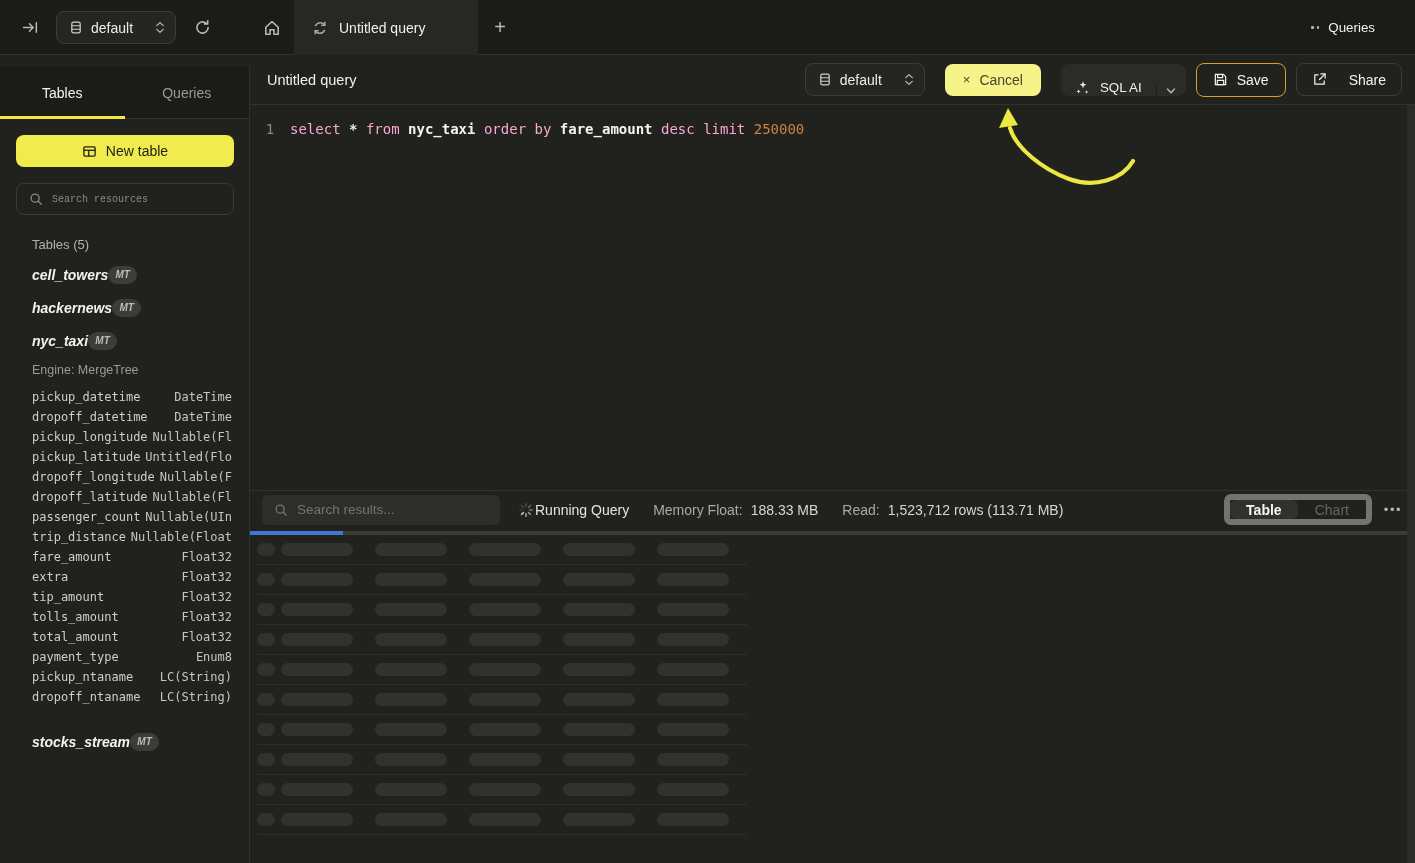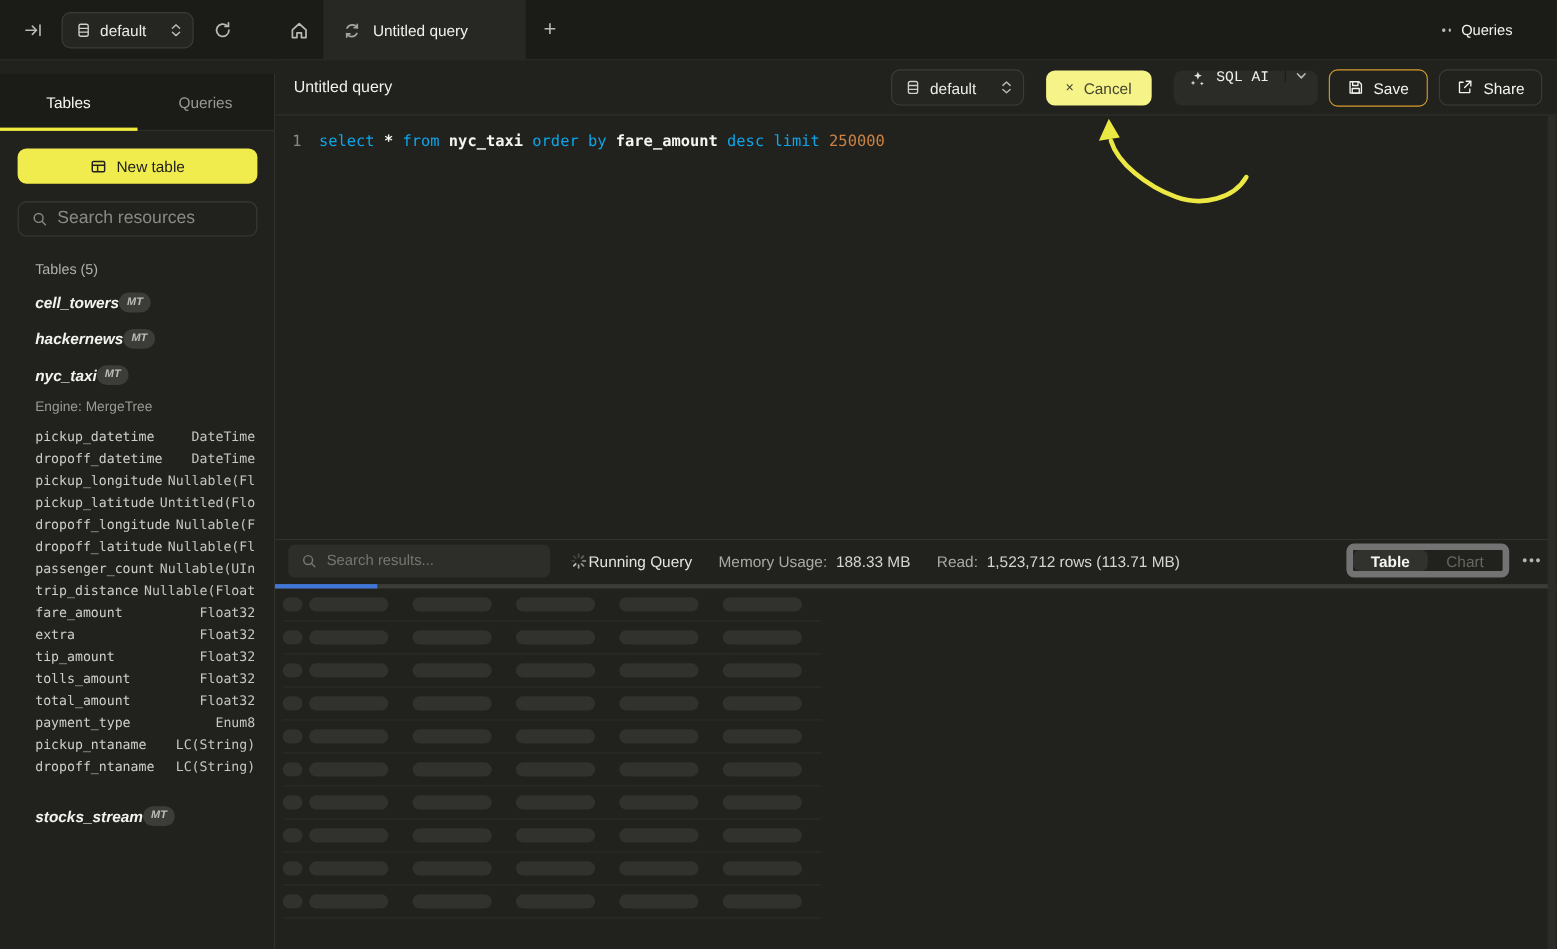--- a/index.html
+++ b/index.html
@@ -57,21 +57,21 @@
     margin: 0 16px; width: 218px; height: 32px;
     background: #f1ec4e; color: #22221c; font-size: 14px; font-weight: 500;
     border-radius: 8px;
   }
   .search-box {
     display: flex; align-items: center; gap: 9px;
     margin: 16px 16px 0 16px; width: 218px; height: 32px; padding: 0 12px;
     border: 1px solid #3a3a36; border-radius: 8px; color: #8a8a84;
   }
   .search-box input { flex: 1; background: transparent; border: none; outline: none;
-    color: #e8e8e4; font-size: 16px; font-family: Liberation Sans, sans-serif; min-width: 0; }
+    color: #e8e8e4; font-size: 10px; font-family: Liberation Mono, monospace; min-width: 0; }
   .search-box input::placeholder { color: #8a8a84; }
   .section-label { margin: 22px 16px 6px 32px; font-size: 13px; color: #b2b2ac; }
   .res-row { display: flex; align-items: center; justify-content: flex-start;
     height: 33px; padding: 0 14px 0 32px; cursor: pointer; font-style: italic; }
   .res-name { font-size: 14px; font-weight: 600; color: #f2f2ee; }
   .badge { display: inline-flex; align-items: center; justify-content: center;
     min-width: 29px; height: 18px; padding: 0 7px; border-radius: 10px;
     background: #3c3c39; color: #bdbdb7; font-size: 10px; font-weight: 600; }
   .engine-line { padding: 6px 16px 8px 32px; font-size: 12.5px; color: #9a9a93; }
   .cols { padding: 2px 0 10px 0; }
@@ -85,37 +85,37 @@
   .main { position: absolute; left: 250px; top: 55px; width: 1165px; height: 808px; background: #21211e; }
   .main-header { position: absolute; left: 0; top: 0; width: 100%; height: 50px;
     border-bottom: 1px solid #31312d; display: flex; align-items: center; padding: 0 13px 0 17px; }
   .main-title { font-size: 14.5px; color: #f0f0ec; }
   .header-actions { margin-left: auto; display: flex; align-items: center; }
   .header-actions .select-btn { margin: 0 20px 0 0; }
   .cancel-btn { display: flex; align-items: center; gap: 9px;
     height: 32px; padding: 0 18px; margin-right: 20px;
     background: #f6f388; color: #454532; border-radius: 8px; font-size: 14px; }
   .cancel-x { font-size: 13px; }
-  .sqlai-group { display: flex; align-items: flex-start; height: 32px; margin-right: 10px;
-    background: #2b2b28; border-radius: 8px; overflow: hidden; font-family: Liberation Mono, monospace; }
+  .sqlai-group { display: flex; align-items: flex-end; height: 32px; margin-right: 10px;
+    background: #2b2b28; border-radius: 8px; overflow: hidden; }
   .sqlai-main { display: flex; align-items: center; gap: 9px; padding: 0 14px; color: #f0f0ec; }
   .sqlai-caret { display: flex; align-items: center; justify-content: center; width: 30px;
     border-left: 1px solid #1b1b18; color: #b9b9b2; }
   .save-btn { display: flex; align-items: center; gap: 9px; height: 34px; padding: 0 16px;
     margin-right: 10px; border: 1.5px solid #d99e2e; border-radius: 8px;
     color: #f3f3ef; font-size: 14px; font-weight: 500; }
-  .share-btn { display: flex; align-items: center; gap: 10px; height: 33px; padding: 0 15px;
+  .share-btn { display: flex; align-items: center; gap: 22px; height: 33px; padding: 0 15px;
     border: 1px solid #3c3c38; border-radius: 8px; color: #f3f3ef; font-size: 14px; }
 
   .editor { position: absolute; left: 0; top: 50px; width: 1157px; height: 385px;
     padding: 13px 0 0 0; cursor: text; }
   .code-line { display: flex; align-items: baseline;
     font-family: "DejaVu Sans Mono", monospace; font-size: 14px; line-height: 22px; white-space: pre; }
   .gutter { width: 40px; text-align: center; color: #8a8a84; flex: none; }
-  .tk-kw  { color: #0ea5e9; }
+  .tk-kw  { color: #f9a8d4; }
   .tk-id  { color: #f4f4f1; font-weight: bold; }
   .tk-pl  { color: #e8e8e4; }
   .tk-num { color: #cb8344; }
 
   .annotation-arrow { position: absolute; left: 700px; top: 40px; pointer-events: none; z-index: 5; }
 
   
   .results-toolbar { position: absolute; left: 0; top: 435px; width: 100%; height: 38px;
     border-top: 1px solid #31312d; display: flex; align-items: center; padding: 0 13px 0 12px; }
   .results-search { display: flex; align-items: center; gap: 9px;
@@ -433,21 +433,21 @@
           <line x1="8" y1="1.8" x2="8" y2="4.3" transform="rotate(90 8 8)" opacity="0.55"></line>
           <line x1="8" y1="1.8" x2="8" y2="4.3" transform="rotate(135 8 8)" opacity="0.7"></line>
           <line x1="8" y1="1.8" x2="8" y2="4.3" transform="rotate(180 8 8)" opacity="0.85"></line>
           <line x1="8" y1="1.8" x2="8" y2="4.3" transform="rotate(225 8 8)" opacity="1"></line>
           <line x1="8" y1="1.8" x2="8" y2="4.3" transform="rotate(270 8 8)" opacity="0.15"></line>
           <line x1="8" y1="1.8" x2="8" y2="4.3" transform="rotate(315 8 8)" opacity="0.2"></line>
         </svg>
       </span>
       <span class="status-text">Running Query</span>
     </div>
-    <span class="stat-label">Memory Usage:</span>
+    <span class="stat-label">Memory Float:</span>
     <span class="stat-value">188.33 MB</span>
     <span class="stat-label">Read:</span>
     <span class="stat-value">1,523,712 rows (113.71 MB)</span>
     <div class="view-toggle">
       <button class="seg active">Table</button>
       <button class="seg">Chart</button>
     </div>
     <button class="more-btn">
       <span>•••</span>
     </button>

